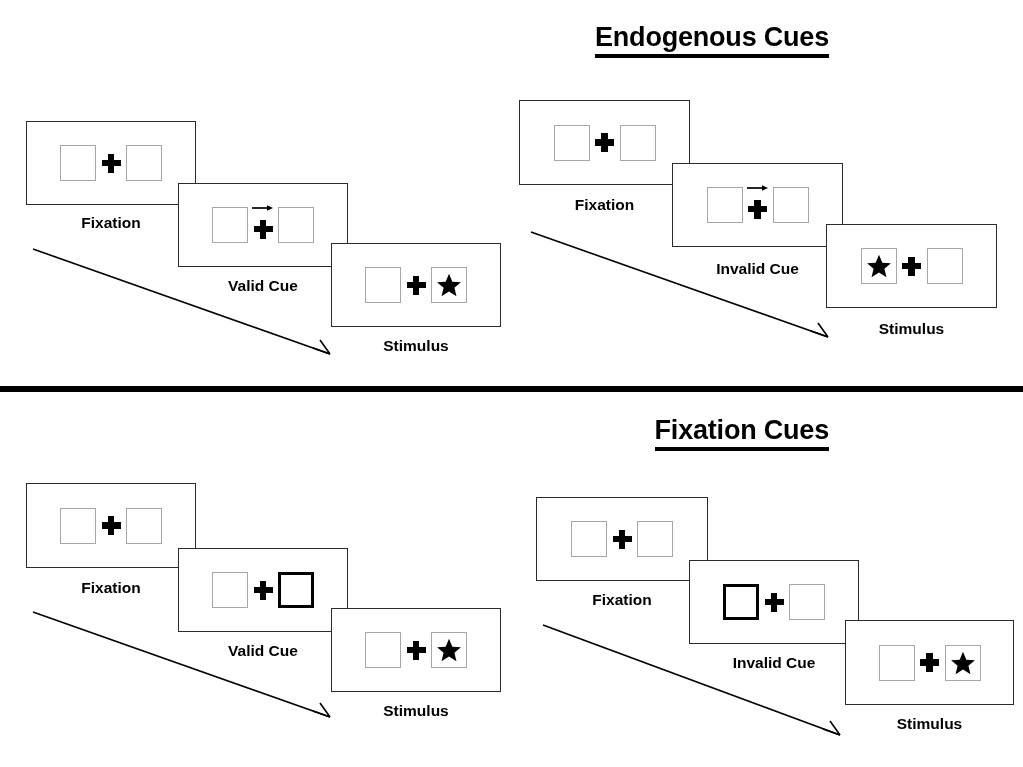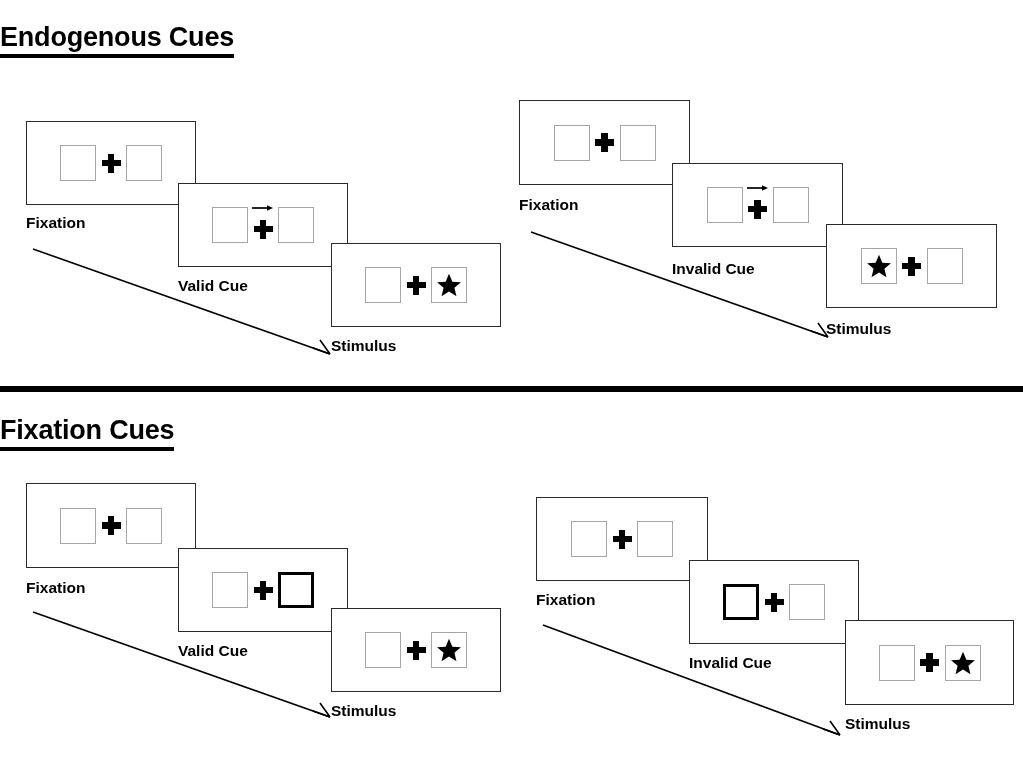--- a/index.html
+++ b/index.html
@@ -14,21 +14,21 @@
     overflow: hidden;
     font-family: "Liberation Sans", sans-serif;
     color: #000000;
   }
 
   
   .section-title {
     position: absolute;
     left: 0;
     width: 829px;
-    text-align: left;
+    text-align: right;
     font-size: 27px;
     font-weight: bold;
     letter-spacing: -0.2px;
     color: #000000;
   }
   .section-title span {
     border-bottom: 4px solid #000000;
     padding-bottom: 1px;
     display: inline-block;
   }
@@ -123,21 +123,21 @@
     display: block;
   }
 
   
   .caption {
     position: absolute;
     font-size: 15.5px;
     font-weight: bold;
     color: #000000;
     white-space: nowrap;
-    text-align: left;
+    text-align: center;
   }
 
   
   .time-arrow {
     position: absolute;
     overflow: visible;
   }
 </style>
 </head>
 <body>

